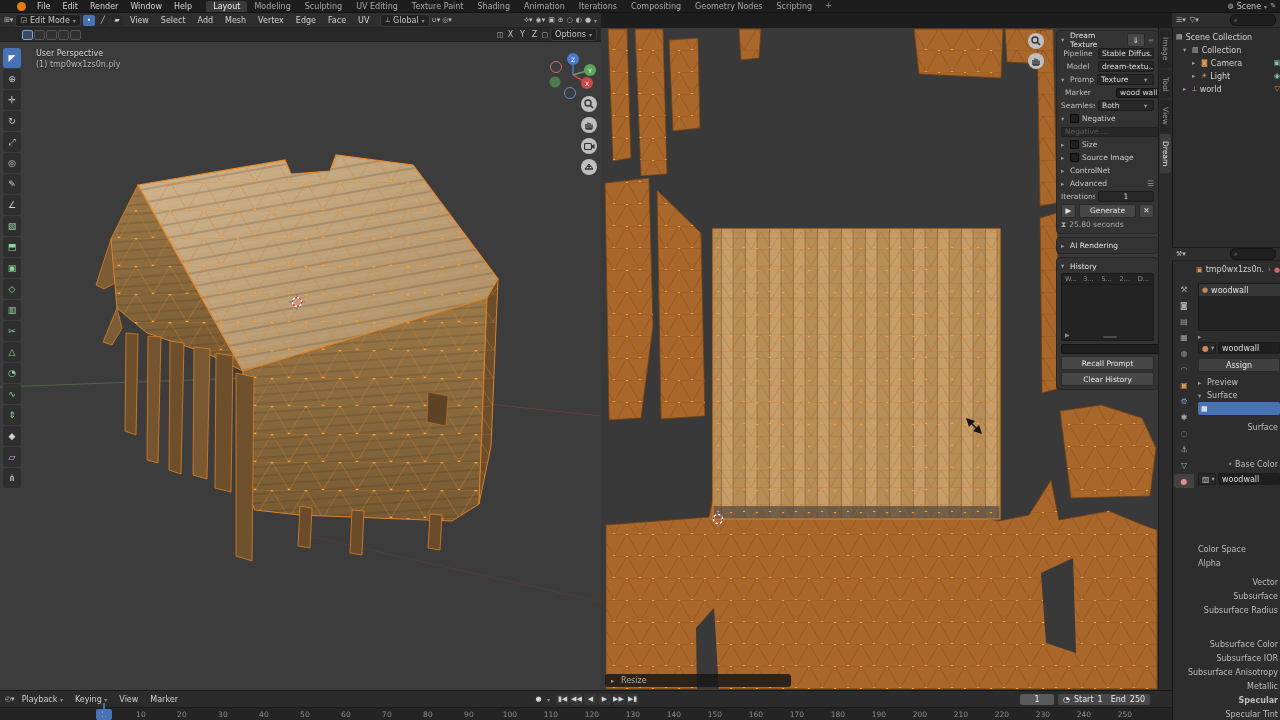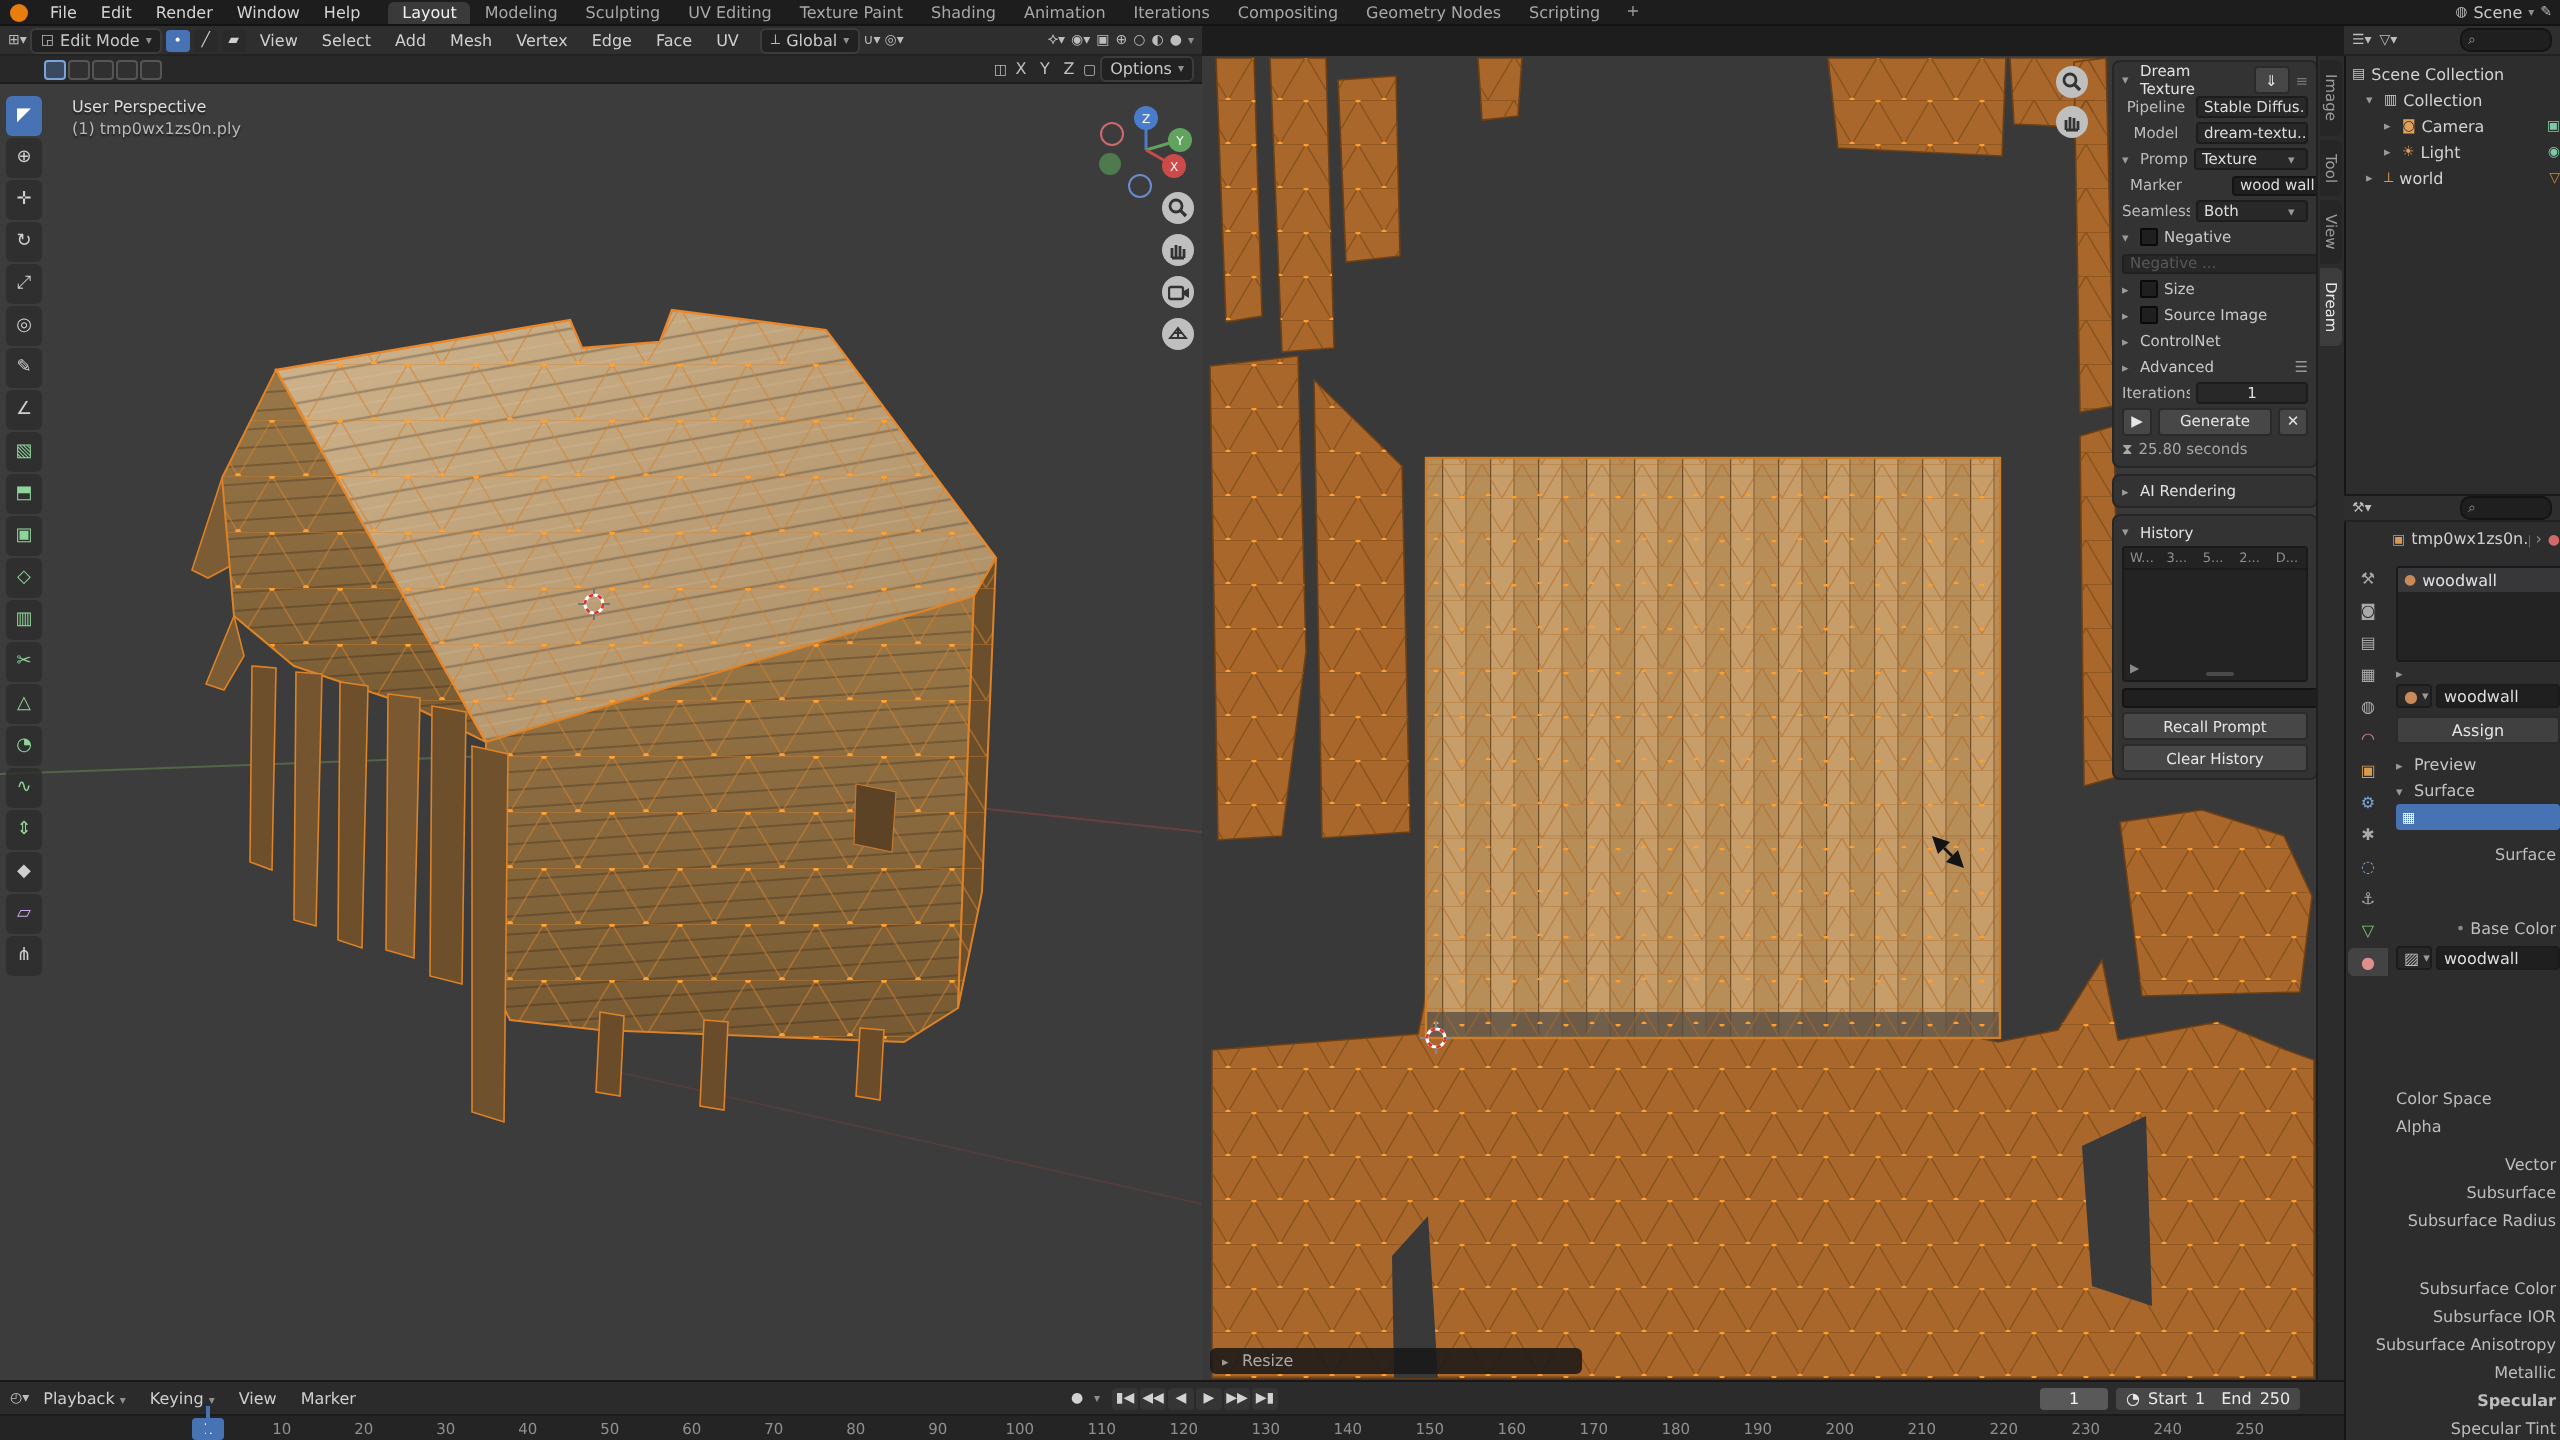--- a/index.html
+++ b/index.html
@@ -3,21 +3,21 @@
 <meta charset="utf-8">
 <style>
   html,body{margin:0;padding:0;background:#111;}
   #root{position:relative;width:1280px;height:720px;overflow:hidden;
         font-family:"DejaVu Sans","Liberation Sans",sans-serif;font-size:8px;color:#c9c9c9;
         background:#1d1d1d;-webkit-font-smoothing:antialiased;}
   .abs{position:absolute;}
   .row{display:flex;align-items:center;}
   
   .topbar{left:0;top:0;width:1280px;height:13px;background:#1d1d1d;border-bottom:1px solid #131313;
-          display:flex;align-items:center;gap:0;padding-left:4px;box-sizing:border-box;}
+          display:flex;align-items:center;gap:0;padding-left:16px;box-sizing:border-box;}
   .logo{width:9px;height:9px;border-radius:50%;background:#e87d0d;margin:0 5px 0 1px;flex:0 0 auto;}
   .menu-item{padding:0 6px;color:#d4d4d4;}
   .ws-tabs{display:flex;margin-left:8px;}
   .ws-tab{padding:1px 7px;color:#a8a8a8;border-radius:3px 3px 0 0;}
   .ws-tab.active{background:#3a3a3a;color:#f0f0f0;}
   .ws-plus{padding:0 6px;color:#9a9a9a;}
   .scene-cluster{margin-left:auto;display:flex;align-items:center;gap:3px;padding-right:4px;}
   .mini-ico{display:inline-block;font-size:7px;color:#bdbdbd;}
   .dd{color:#8f8f8f;font-size:6px;}
   

